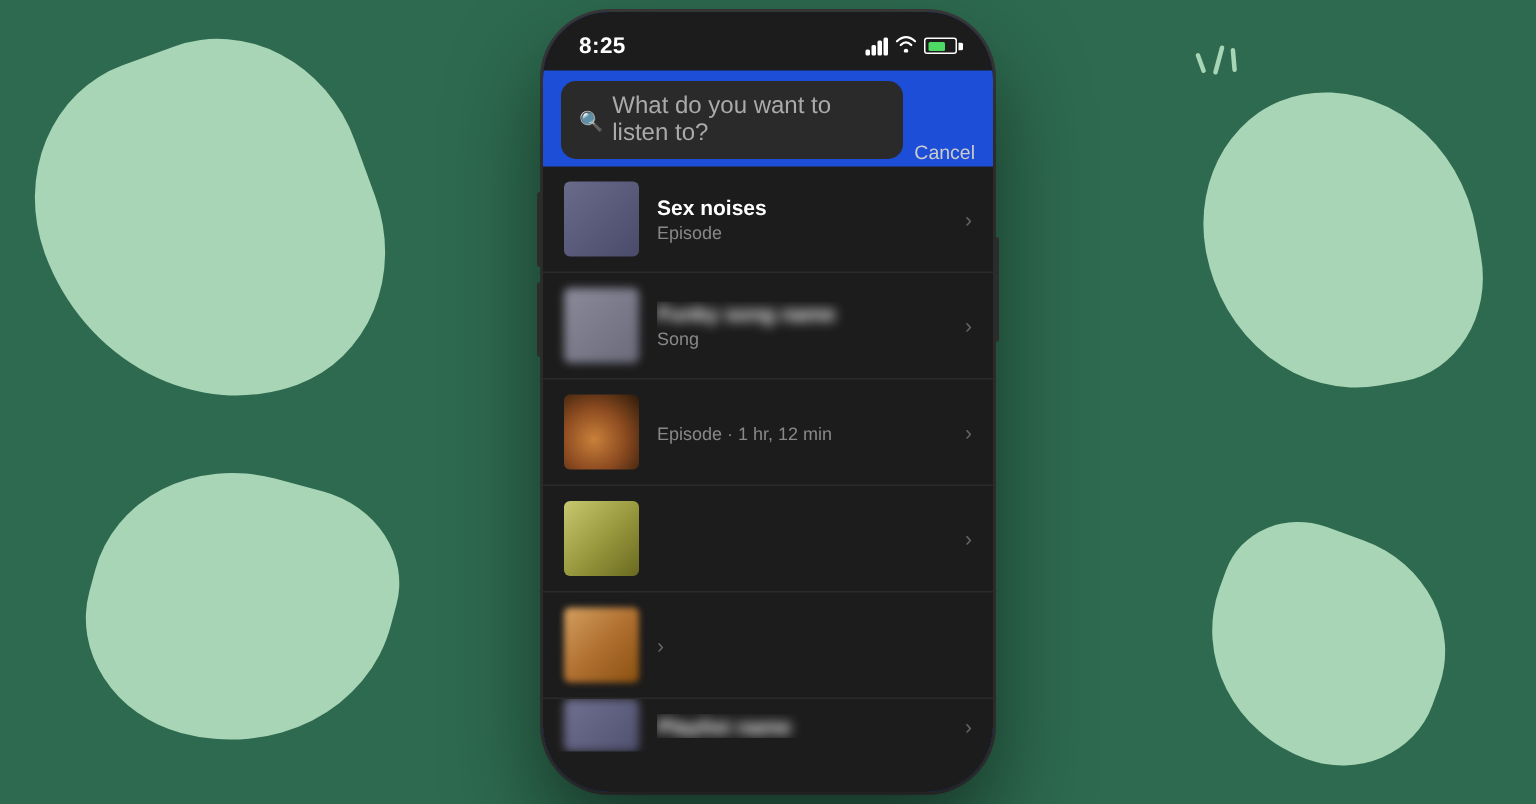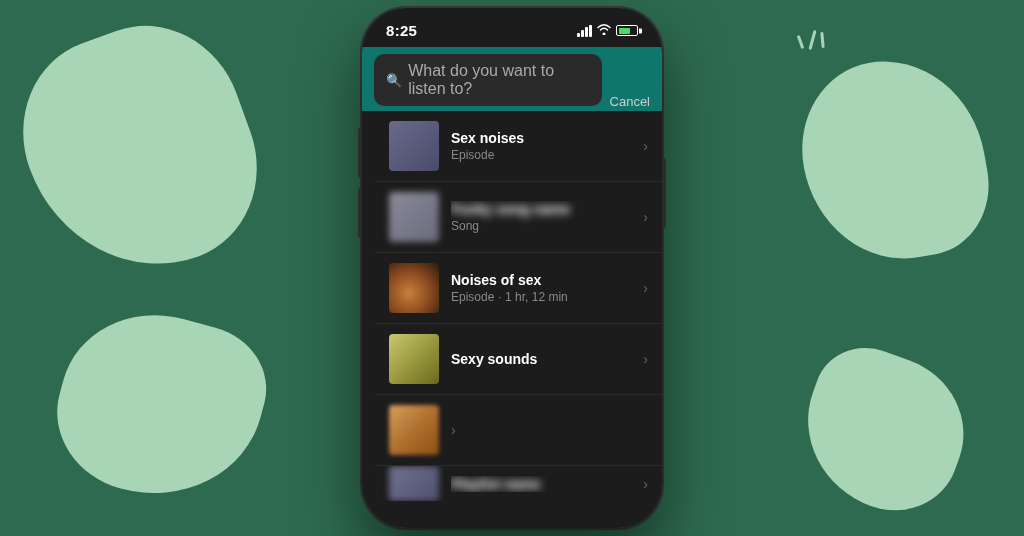--- a/index.html
+++ b/index.html
@@ -143,21 +143,21 @@
       width: 4px;
       height: 70px;
       background: #3a3a3a;
       border-radius: 0 2px 2px 0;
     }
 
     
     .phone-screen {
       width: 100%;
       height: 100%;
-      background: #0f766e;
+      background: #1d4ed8;
       border-radius: 44px;
       overflow: hidden;
       display: flex;
       flex-direction: column;
     }
 
     
     .status-bar {
       display: flex;
       justify-content: space-between;
@@ -264,21 +264,20 @@
       white-space: nowrap;
       cursor: pointer;
       margin-top: 43px;
     }
 
     
     .results-list {
       flex: 1;
       overflow: hidden;
       background: #1c1c1c;
-      padding-left: 13px;
     }
 
     .result-item {
       display: flex;
       align-items: center;
       padding: 10px 14px;
       gap: 12px;
       border-bottom: 1px solid #2a2a2a;
       position: relative;
     }
@@ -432,30 +431,28 @@
           <div class="result-info">
             <div class="result-title-blurred">Funky song name</div>
             <div class="result-subtitle">Song</div>
           </div>
           <span class="result-chevron">›</span>
         </div>
 
         <div class="result-item">
           <div class="result-thumbnail thumb-episode"></div>
           <div class="result-info">
-            <div class="result-title">Noises of sex</div>
             <div class="result-subtitle">Episode · 1 hr, 12 min</div>
           </div>
           <span class="result-chevron">›</span>
         </div>
 
         <div class="result-item">
           <div class="result-thumbnail thumb-album"></div>
           <div class="result-info">
-            <div class="result-title">Sexy sounds</div>
           </div>
           <span class="result-chevron">›</span>
         </div>
 
         <div class="result-item">
           <div class="result-thumbnail thumb-episode2"></div>
           <span class="result-chevron">›</span>
         </div>
 
         <div class="result-item-partial">

